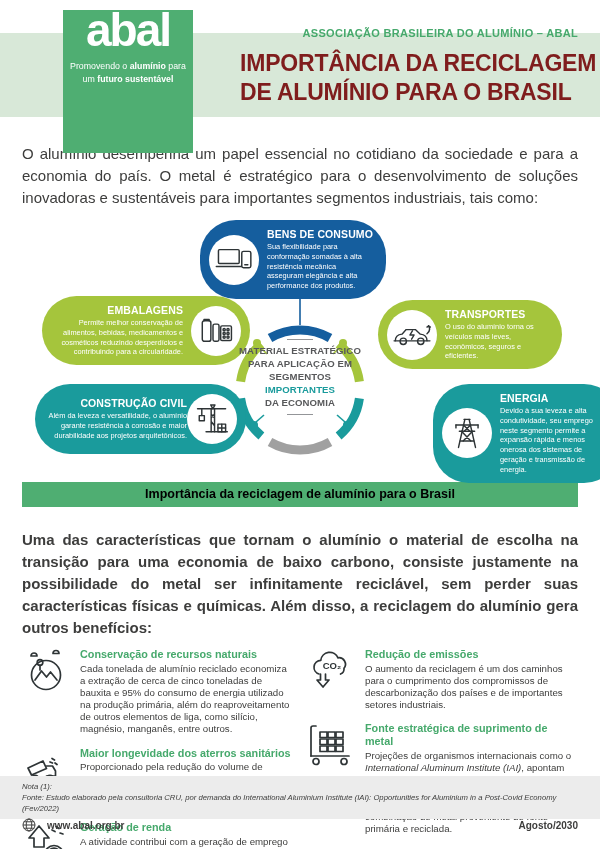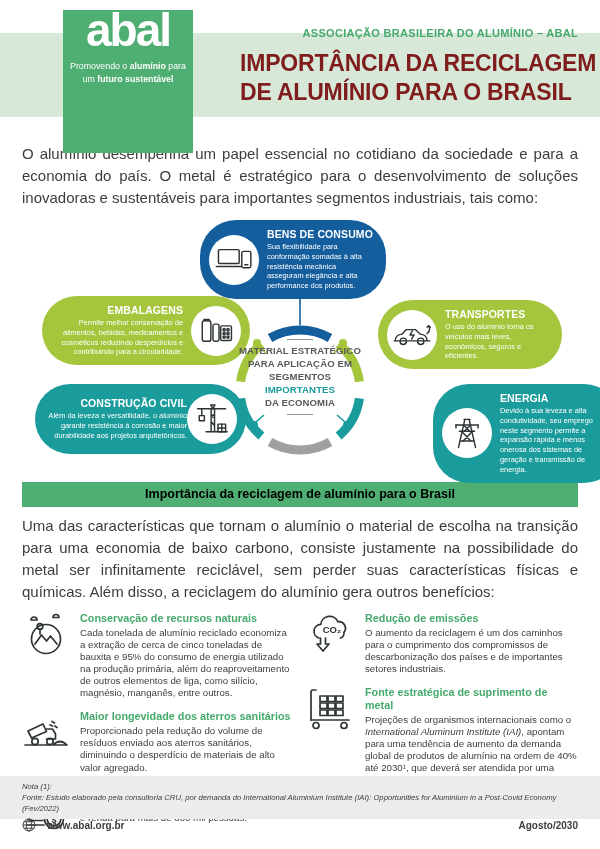--- a/index.html
+++ b/index.html
@@ -200,21 +200,21 @@
     <div class="center-label">
       <div class="rule top"></div>
       <span>MATERIAL ESTRATÉGICO PARA APLICAÇÃO EM SEGMENTOS</span><br>
       <span class="hl">IMPORTANTES</span><br>
       <span>DA ECONOMIA</span>
       <div class="rule bot"></div>
     </div>
   </div>
 
   <div class="section-bar">Importância da reciclagem de alumínio para o Brasil</div>
-  <p class="para" style="margin-top:8px;">Uma das características que tornam o alumínio o material de escolha na transição para uma economia de baixo carbono, consiste justamente na possibilidade do metal ser infinitamente reciclável, sem perder suas características físicas e químicas. Além disso, a reciclagem do alumínio gera outros benefícios:</p>
+  <p class="para" style="margin-top:22px;font-weight:bold;">Uma das características que tornam o alumínio o material de escolha na transição para uma economia de baixo carbono, consiste justamente na possibilidade do metal ser infinitamente reciclável, sem perder suas características físicas e químicas. Além disso, a reciclagem do alumínio gera outros benefícios:</p>
 
   <div class="benefits">
 
     <div class="b-col">
       <div class="benefit">
         <div class="b-icon">
           <svg width="48" height="48" viewBox="0 0 48 48" class="pict">
             <circle cx="24" cy="27" r="14.5"></circle>
             <path d="M13 32 l6.5-9 5 6 4-5 6.5 8"></path>
             <path d="M18 22 v-5"></path>

